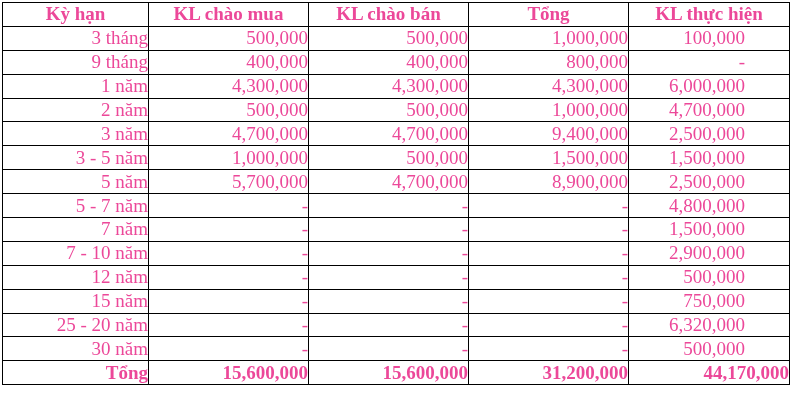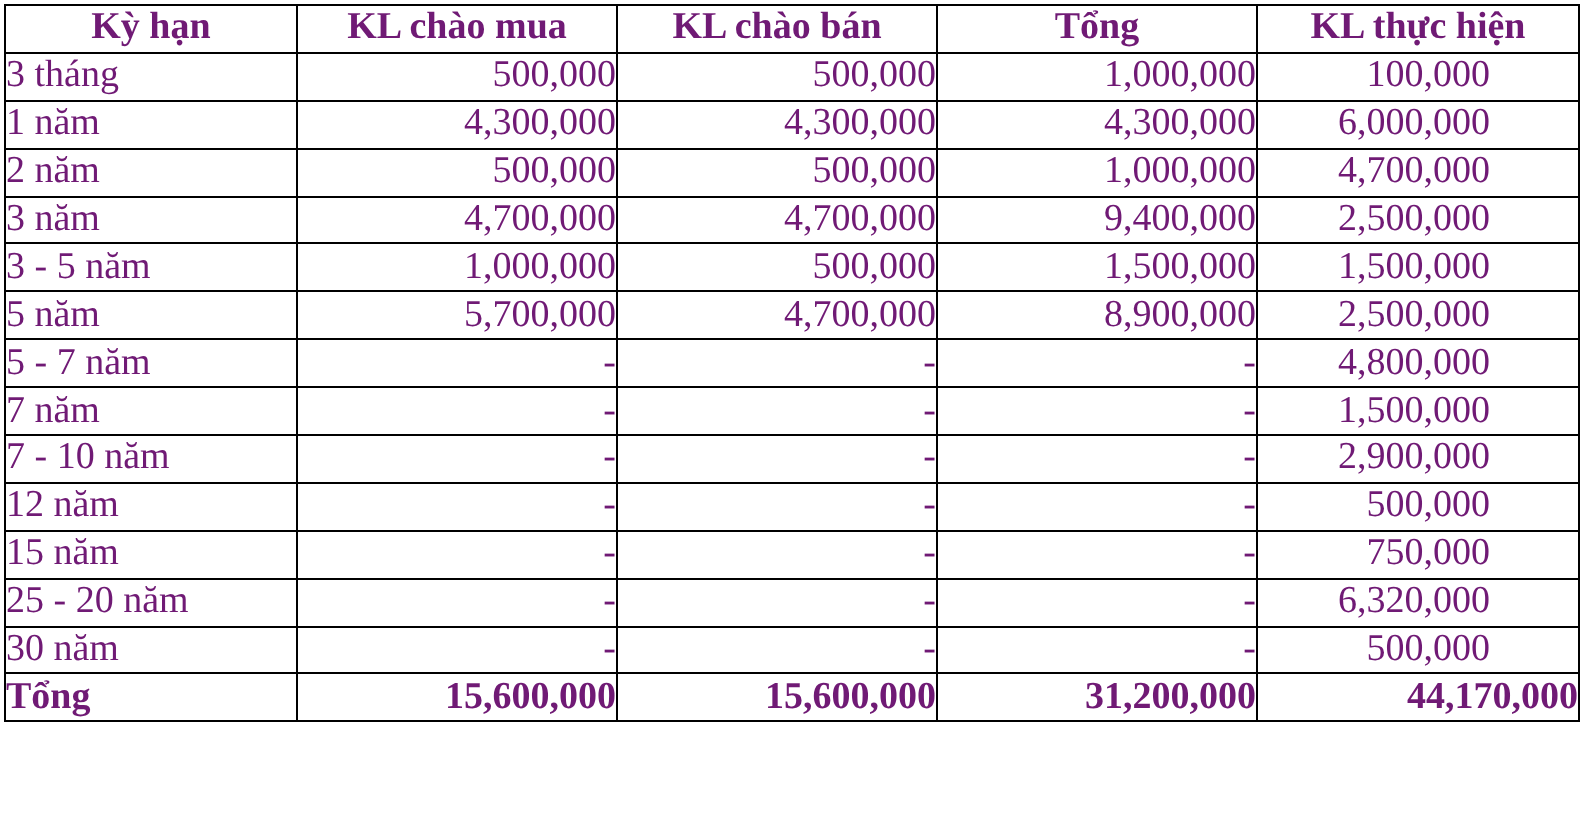--- a/index.html
+++ b/index.html
@@ -13,21 +13,21 @@
       overflow: hidden;
       position: relative;
     }
     table.bond-table {
       position: absolute;
       left: 2px;
       top: 2px;
       border-collapse: collapse;
       font-family: "Liberation Serif", "DejaVu Serif", serif;
       font-size: 19px;
-      color: #701a75;
+      color: #ec4899;
       table-layout: fixed;
     }
     table.bond-table td, table.bond-table th {
       border: 1.5px solid #000000;
       height: 22.9px;
       padding: 0;
       line-height: 22px;
       white-space: nowrap;
       overflow: hidden;
     }
@@ -35,21 +35,21 @@
     col.c2 { width: 160px; }
     col.c3 { width: 160px; }
     col.c4 { width: 160px; }
     col.c5 { width: 161px; }
     th {
       font-weight: bold;
       text-align: center;
       font-size: 19px;
     }
     td.label {
-      text-align: left;
+      text-align: right;
       padding-left: 4px;
     }
     td.num {
       text-align: right;
       padding-right: 44px;
     }
     td.num.last {
       padding-right: 44px;
     }
     tr.total td {
@@ -80,20 +80,27 @@
       <th>KL thực hiện</th>
     </tr>
   </thead>
   <tbody>
     <tr>
       <td class="label">3 tháng</td>
       <td class="num">500,000</td>
       <td class="num">500,000</td>
       <td class="num">1,000,000</td>
       <td class="num last">100,000</td>
+    </tr>
+    <tr>
+      <td class="label">9 tháng</td>
+      <td class="num">400,000</td>
+      <td class="num">400,000</td>
+      <td class="num">800,000</td>
+      <td class="num last">-</td>
     </tr>
     <tr>
       <td class="label">1 năm</td>
       <td class="num">4,300,000</td>
       <td class="num">4,300,000</td>
       <td class="num">4,300,000</td>
       <td class="num last">6,000,000</td>
     </tr>
     <tr>
       <td class="label">2 năm</td>

